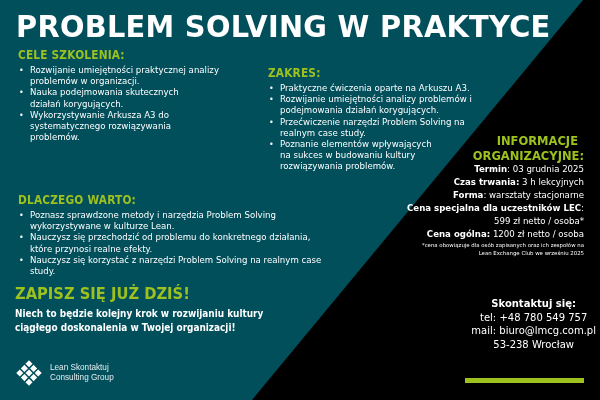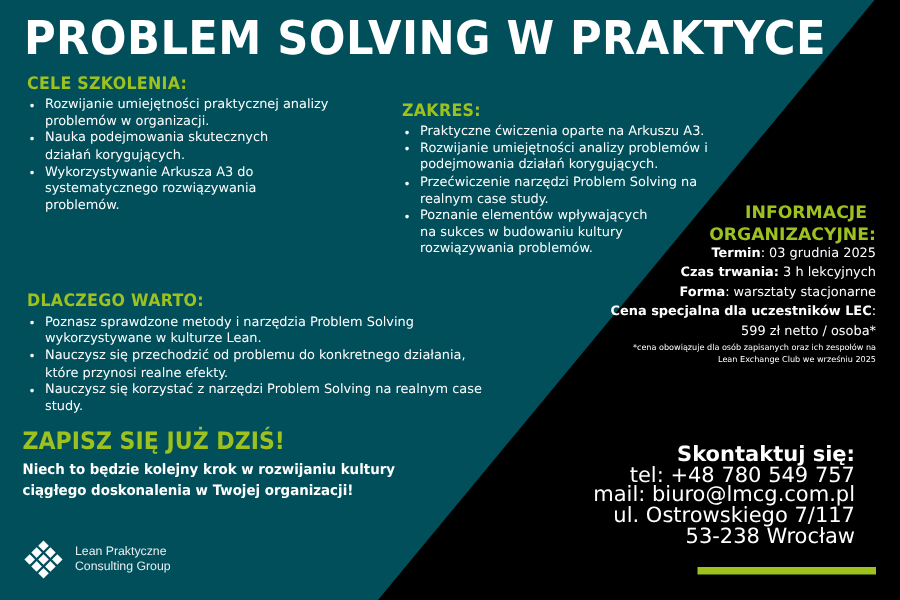--- a/index.html
+++ b/index.html
@@ -12,21 +12,21 @@
   ul.blist li { position: relative; padding-left: 12px; font-size: 8.6px; line-height: 11.2px; color: #ffffff; }
   ul.blist li::before { content: "•"; position: absolute; left: 1px; top: 0; font-size: 8px; }
   .cta-h { left: 15px; top: 284px; font-size: 16px; font-weight: bold; color: #9dc11e; white-space: nowrap; transform: scaleX(0.92); transform-origin: left top; }
   .cta-sub { left: 15px; top: 307px; width: 290px; font-size: 9.6px; font-weight: bold; line-height: 14px; color: #ffffff; transform: scaleX(0.93); transform-origin: left top; }
   .logo { left: 16px; top: 360px; display: flex; align-items: center; }
   .logo-text { margin-left: 8px; font-family: "Liberation Sans", sans-serif; font-size: 8.2px; line-height: 9.6px; color: #e6eef0; }
   .info { right: 16px; top: 134px; width: 240px; text-align: right; font-size: 8.6px; line-height: 13px; color: #ffffff; }
   .info .ih { font-size: 11.5px; font-weight: bold; color: #9dc11e; line-height: 14.5px; }
   .info b { font-weight: bold; }
   .info .note { font-size: 5.4px; line-height: 7.5px; margin-top: 1px; }
-  .contact { right: 30px; top: 297px; text-align: right; font-size: 14px; line-height: 13.7px; color: #ffffff; }
+  .contact { right: 4px; top: 297px; text-align: center; font-size: 10px; line-height: 13.7px; color: #ffffff; }
   .contact .ch { font-weight: bold; }
   .limebar { left: 465px; top: 378px; width: 119px; height: 5px; background: #9dc11e; }
 </style>
 </head>
 <body>
 
 <svg class="bg-teal" viewBox="0 0 600 400" width="600" height="400">
   <polygon points="0,0 583,0 252,400 0,400" fill="#004f5b"></polygon>
 </svg>
 
@@ -71,40 +71,40 @@
       <rect x="17" y="4" width="5" height="5"></rect>
       <rect x="4" y="10.5" width="5" height="5"></rect>
       <rect x="10.5" y="10.5" width="5" height="5"></rect>
       <rect x="17" y="10.5" width="5" height="5"></rect>
       <rect x="4" y="17" width="5" height="5"></rect>
       <rect x="10.5" y="17" width="5" height="5"></rect>
       <rect x="17" y="17" width="5" height="5"></rect>
     </g>
   </svg>
   <div class="logo-text">
-    <div>Lean Praktyczne</div>
+    <div>Lean Skontaktuj</div>
     <div>Consulting Group</div>
   </div>
 </div>
 
 <div class="abs info">
   <div class="ih" style="padding-right:6px;">INFORMACJE</div>
   <div class="ih">ORGANIZACYJNE:</div>
   <div><b>Termin</b><span>: 03 grudnia 2025</span></div>
   <div><b>Czas trwania:</b><span> 3 h lekcyjnych</span></div>
   <div><b>Forma</b><span>: warsztaty stacjonarne</span></div>
   <div><b>Cena specjalna dla uczestników LEC</b><span>:</span></div>
   <div>599 zł netto / osoba*</div>
+  <div><b>Cena ogólna:</b><span> 1200 zł netto / osoba</span></div>
   <div class="note">
     <div>*cena obowiązuje dla osób zapisanych oraz ich zespołów na</div>
     <div>Lean Exchange Club we wrześniu 2025</div>
   </div>
 </div>
 
 <div class="abs contact">
   <div class="ch">Skontaktuj się:</div>
   <div>tel: +48 780 549 757</div>
   <div>mail: biuro@lmcg.com.pl</div>
-  <div>ul. Ostrowskiego 7/117</div>
   <div>53-238 Wrocław</div>
 </div>
 
 <div class="abs limebar"></div>
 
 </body></html>

